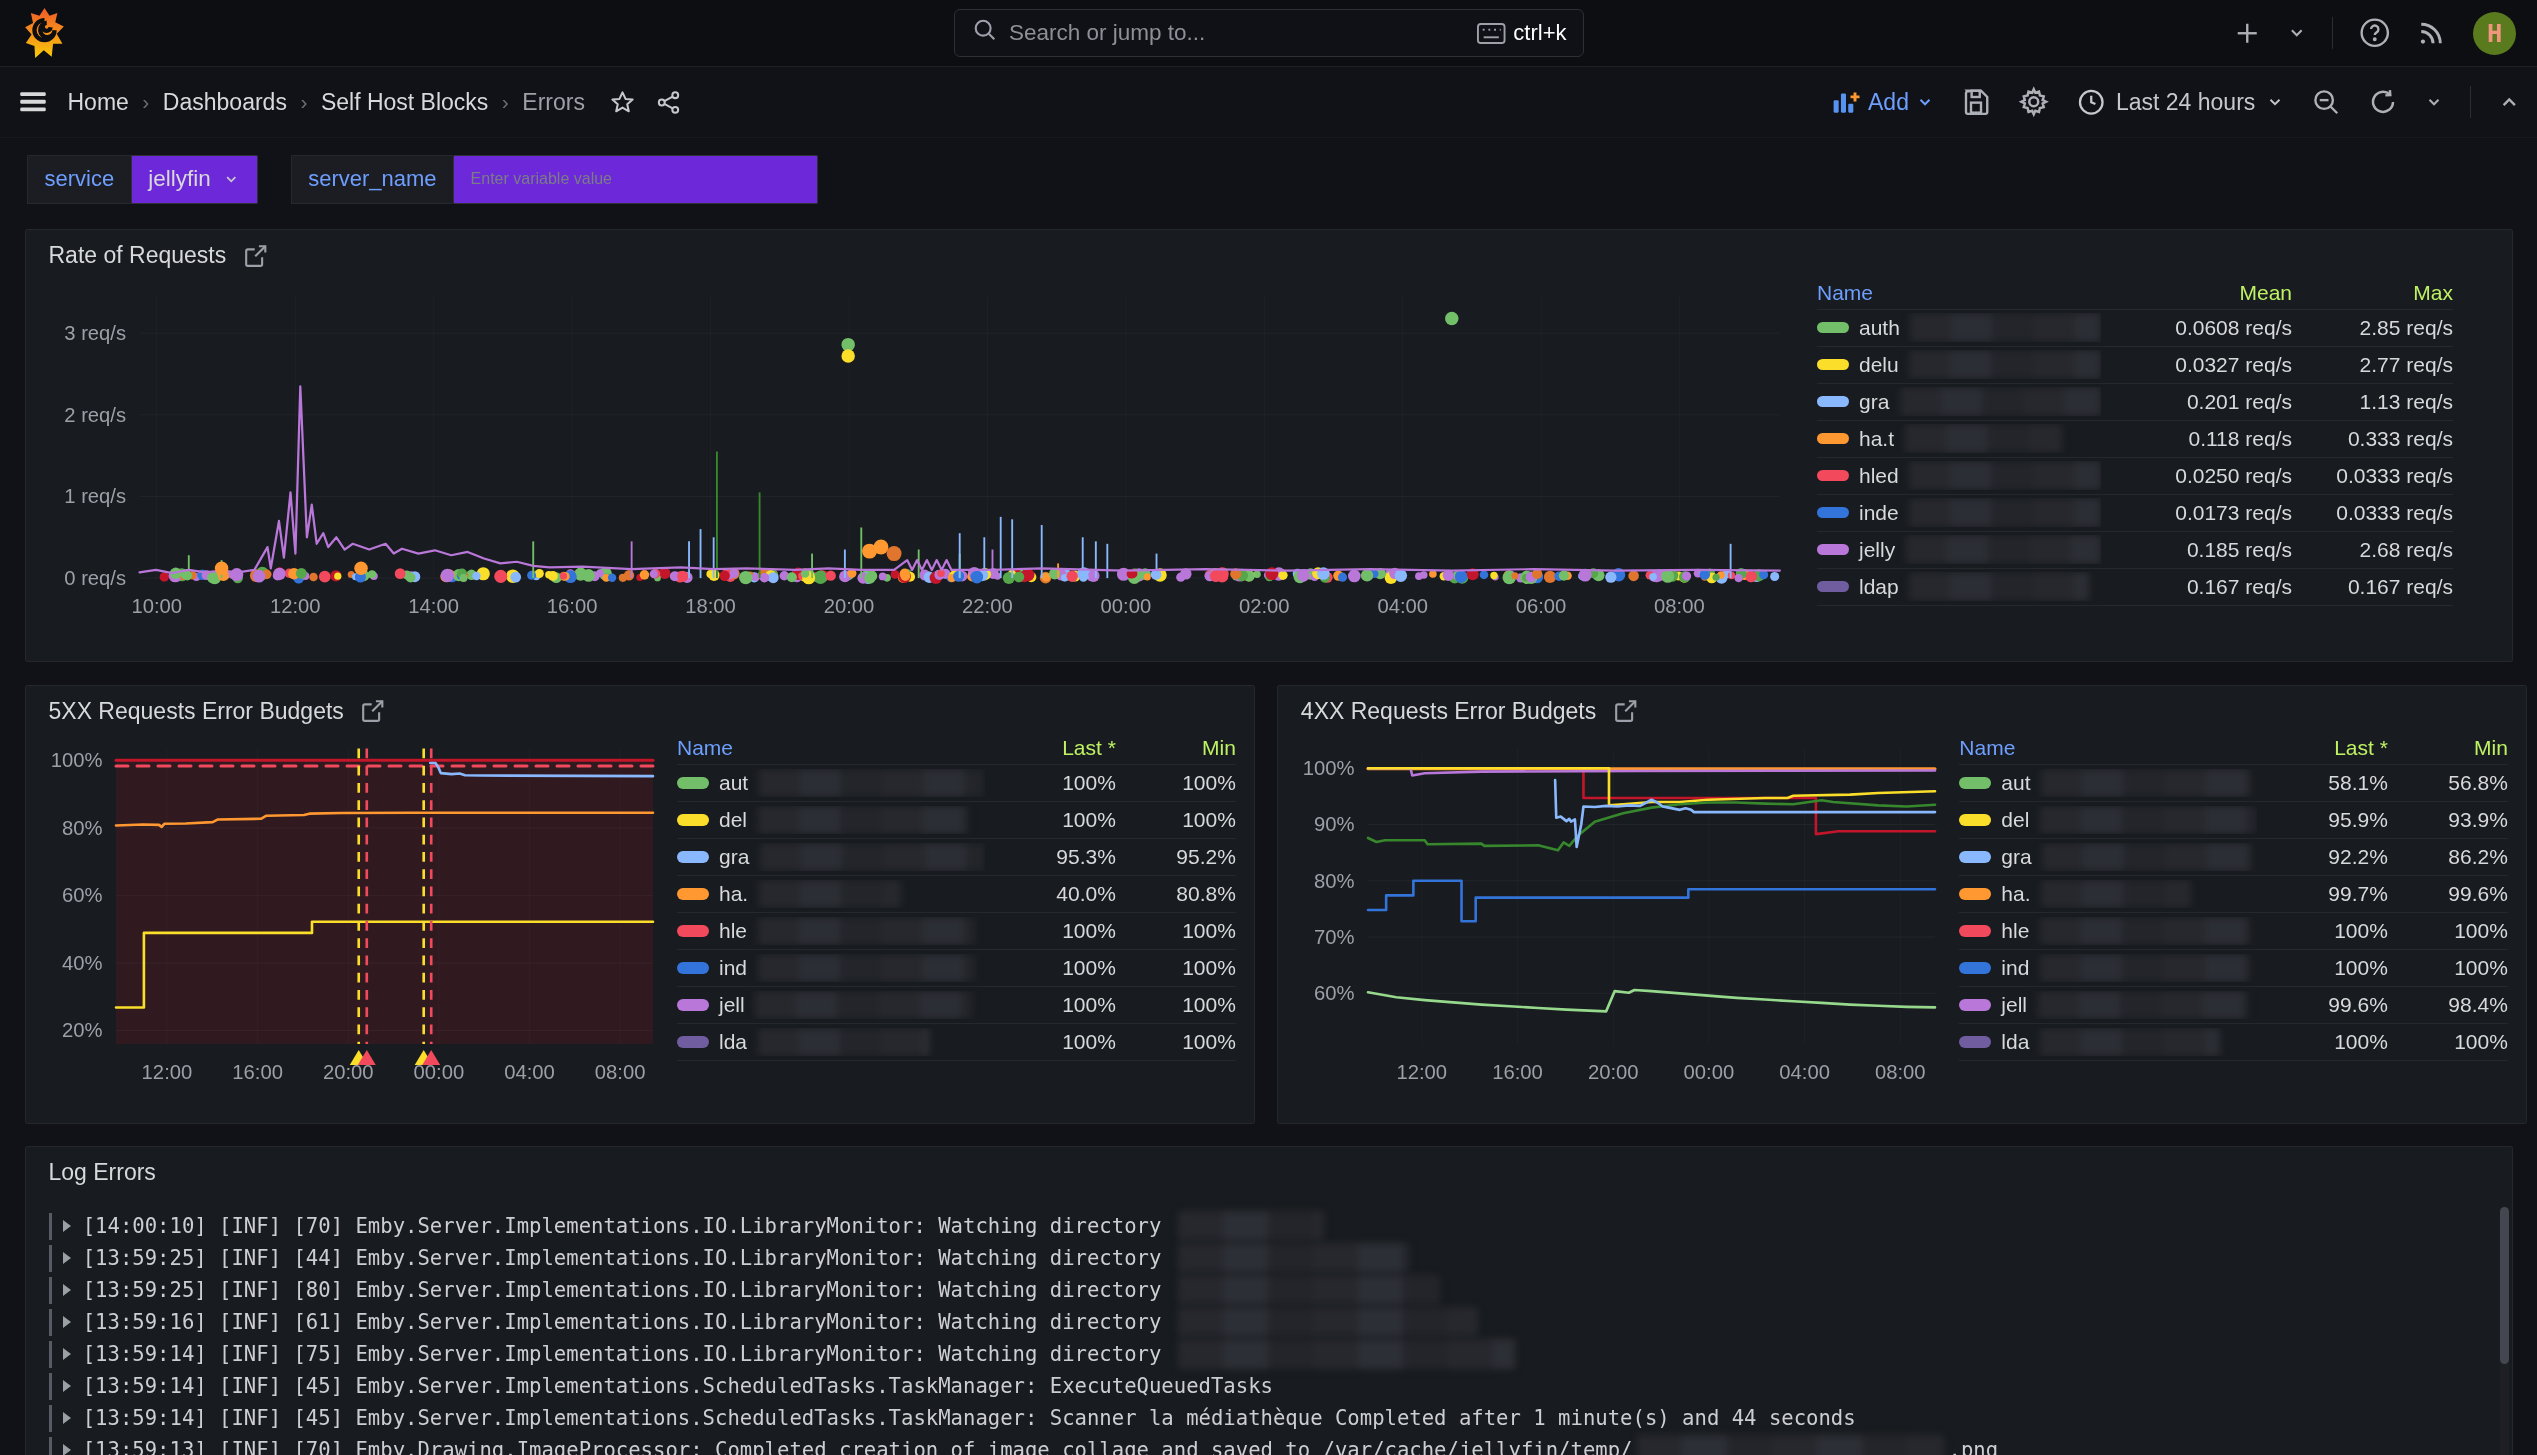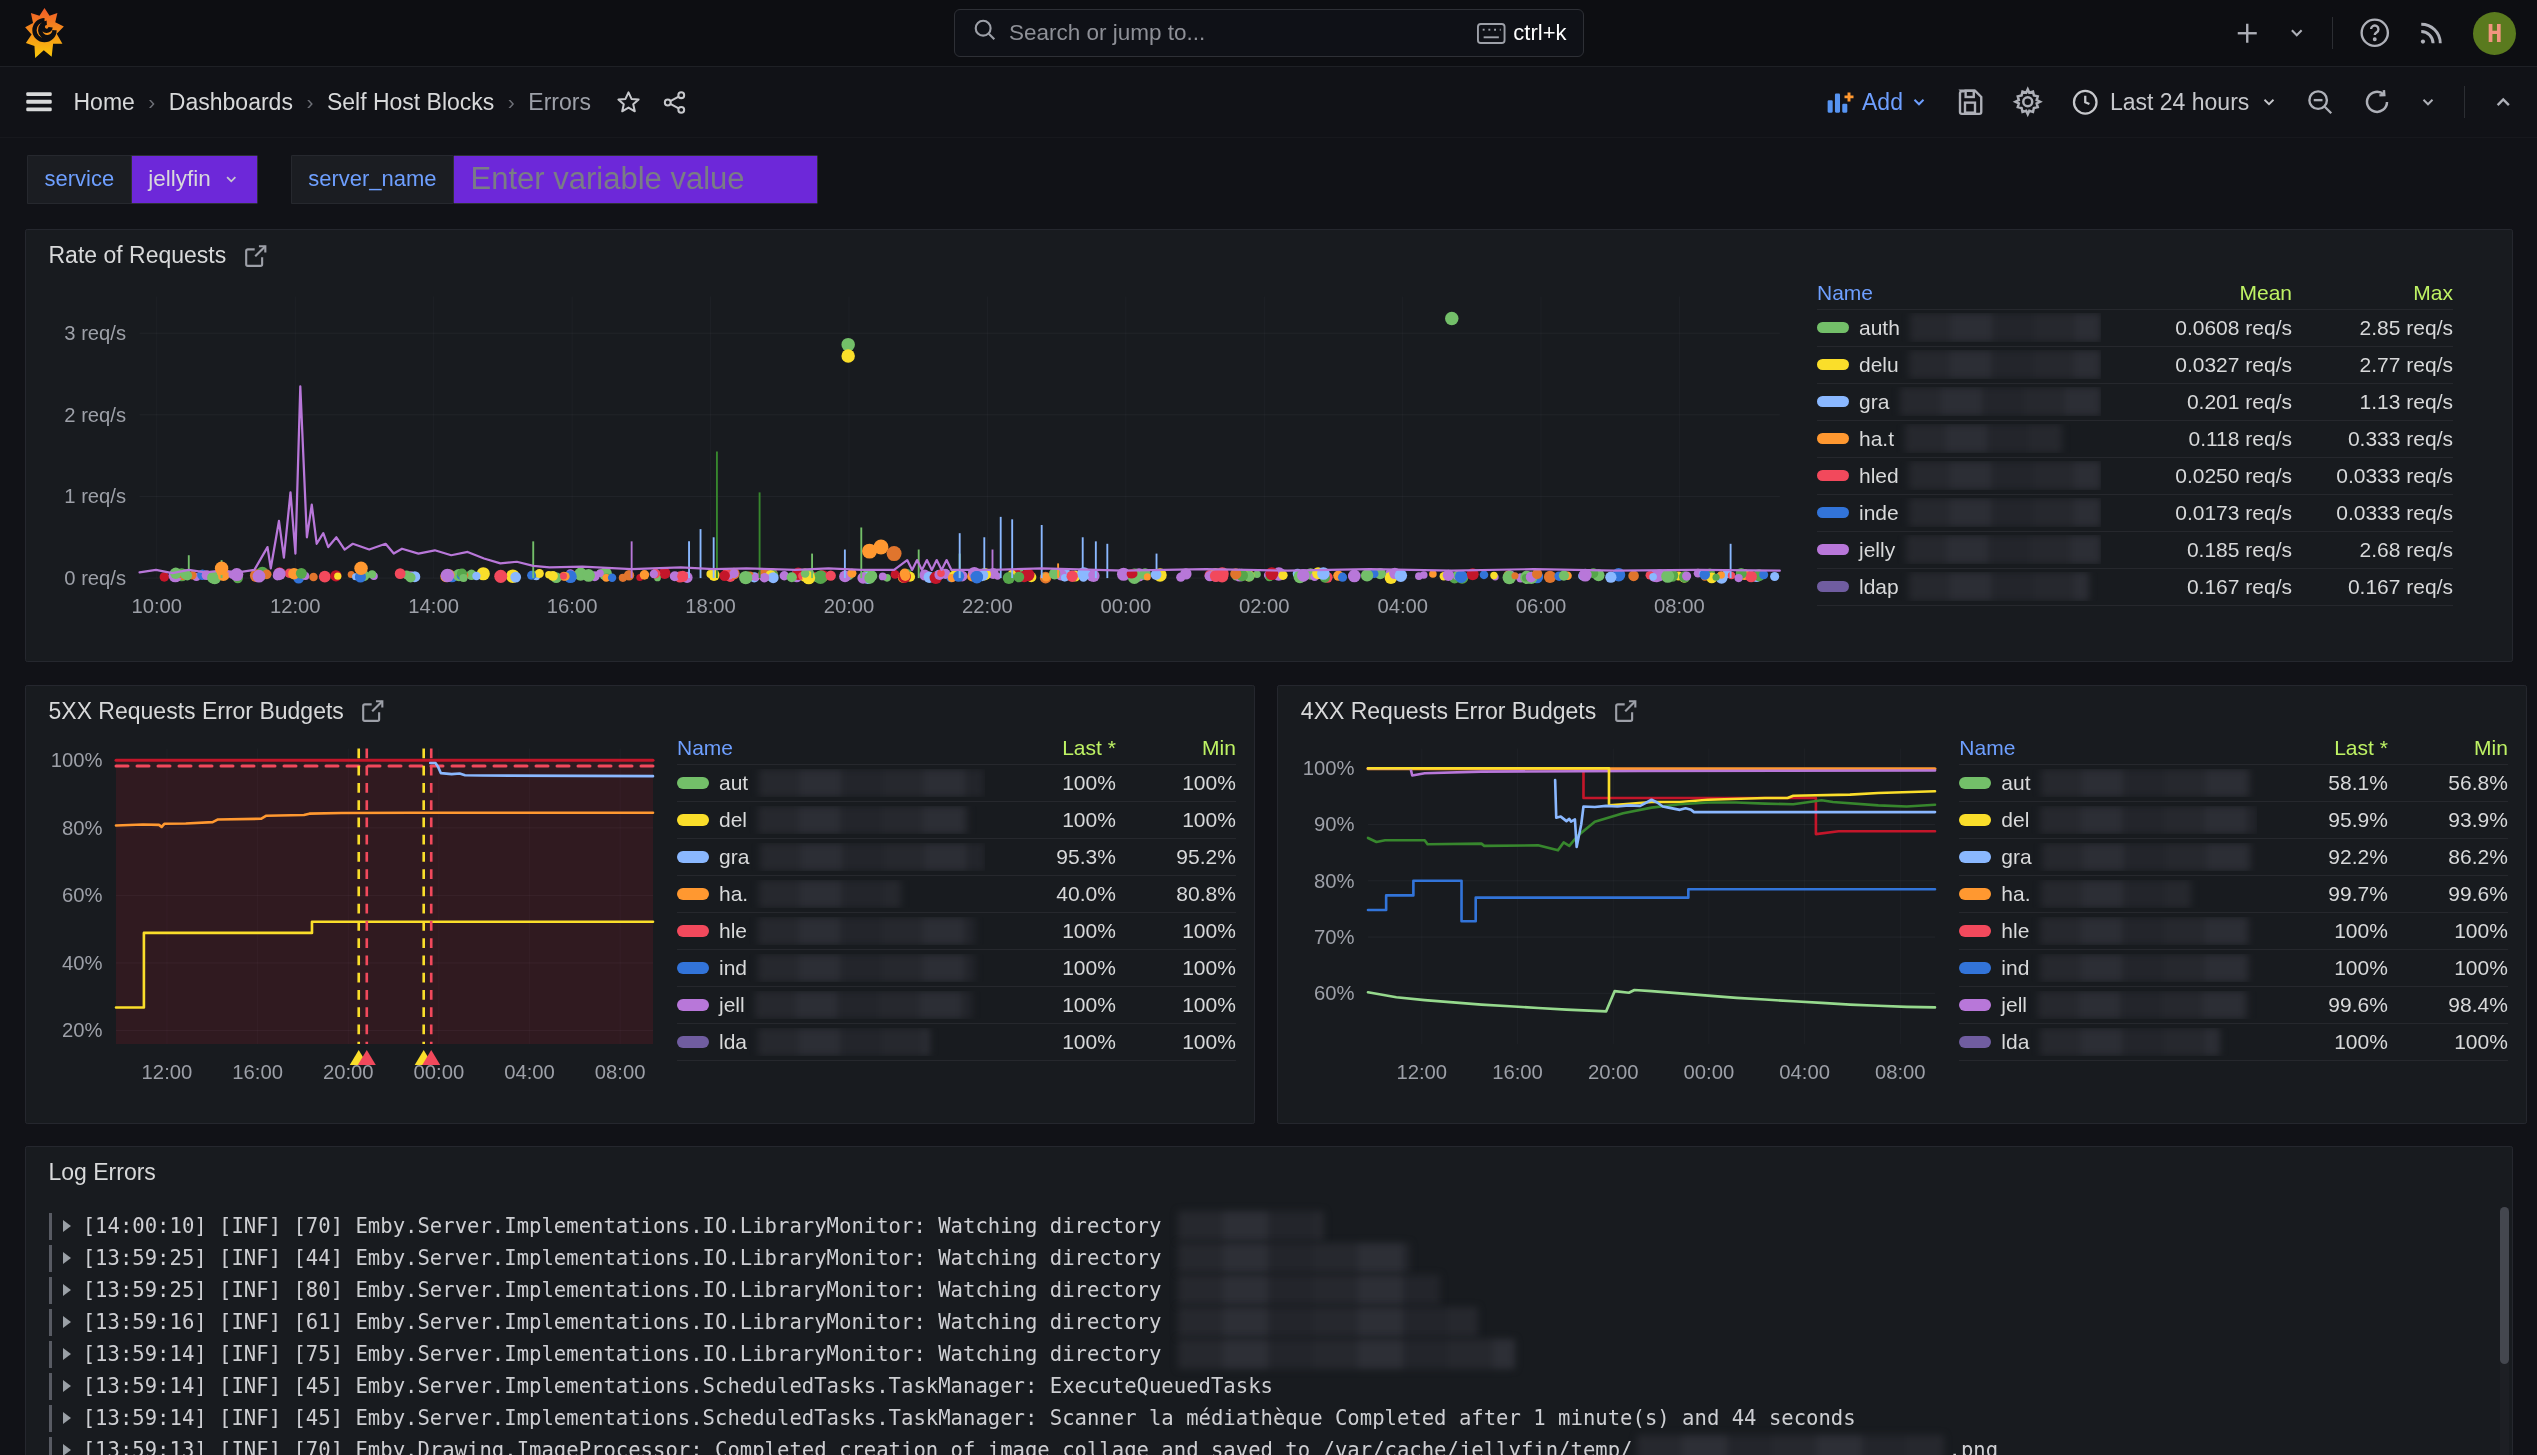--- a/index.html
+++ b/index.html
@@ -18,38 +18,38 @@
   .searchbox input::placeholder { color:#8e9097; }
   .kbd-hint { display:flex; align-items:center; gap:7.5px; color:#ffffff; font-size:22px; }
   .nav-right { display:flex; align-items:center; justify-content:flex-end; gap:25.5px; }
   .icon-btn { display:flex; align-items:center; justify-content:center; cursor:pointer; }
   .vdiv { width:0.7px; height:31.5px; background:#2c2e33; }
   .avatar { width:43px; height:43px; border-radius:50%; background:#5a7a1e; color:#f2957f;
     display:flex; align-items:center; justify-content:center; font-weight:bold; font-size:25.5px;
     font-family:"DejaVu Sans Mono", monospace; letter-spacing:-1.5px; }
 
   
-  .toolbar { height:71px; display:flex; align-items:center; padding:0 24px;
+  .toolbar { height:71px; display:flex; align-items:center; padding:0 18px;
     border-bottom:0.7px solid #17181d;justify-content:center; }
   .crumbs { display:flex; align-items:center; gap:13.5px; font-size:23px; margin-left:19.5px; }
   .crumb { color:#d8d9da; cursor:pointer; }
   .crumb.current { color:#9da0a8; cursor:default; }
   .crumb-sep { color:#6e7077; font-size:21px; }
   .toolbar-right { margin-left:auto; display:flex; align-items:center; gap:27px; }
   .add-btn { display:flex; align-items:center; gap:7.5px; color:#6e9fff; font-size:23px; cursor:pointer; }
   .timepick { display:flex; align-items:center; gap:10.5px; font-size:23px; color:#c7c8cc; cursor:pointer; }
 
   
   .vars { height:82px; display:flex; align-items:center; gap:33px; padding:0 27px; }
   .varctl { display:flex; align-items:stretch; }
   .varlabel { background:#1b1d22; border:0.7px solid #26282e; border-right:none; border-radius:1.5px 0 0 1.5px;
     color:#6e9fff; font-size:22px; display:flex; align-items:center; padding:0 16.5px; height:49px; }
   .varval { background:#6d28d9; border:0.7px solid #2f3136; border-radius:0 1.5px 1.5px 0; color:#d8d9da;
     font-size:22.5px; display:flex; align-items:center; gap:12px; padding:0 16.5px; height:49px; min-width:127px; cursor:pointer; }
-  .varval input { background:transparent; border:none; outline:none; color:#d8d9da; font-size:31px;
+  .varval input { background:transparent; border:none; outline:none; color:#d8d9da; font-size:16px;
     width:330px; font-family:"Liberation Sans",sans-serif; }
   .varval input::placeholder { color:#7a7d85; }
 
   
   .main { padding:0 25px; }
   .panel { background:#181b1f; border:0.7px solid #25272e; border-radius:2.2px; position:relative; }
   .panel-head { display:flex; align-items:center; gap:16.5px; padding:12px 0 4.5px 22.5px; }
   .panel-title { font-size:23px; color:#d8d9da; cursor:pointer; }
   .panel-body { display:flex; }
   #panel-rate { margin-top:9px; height:433px; }

